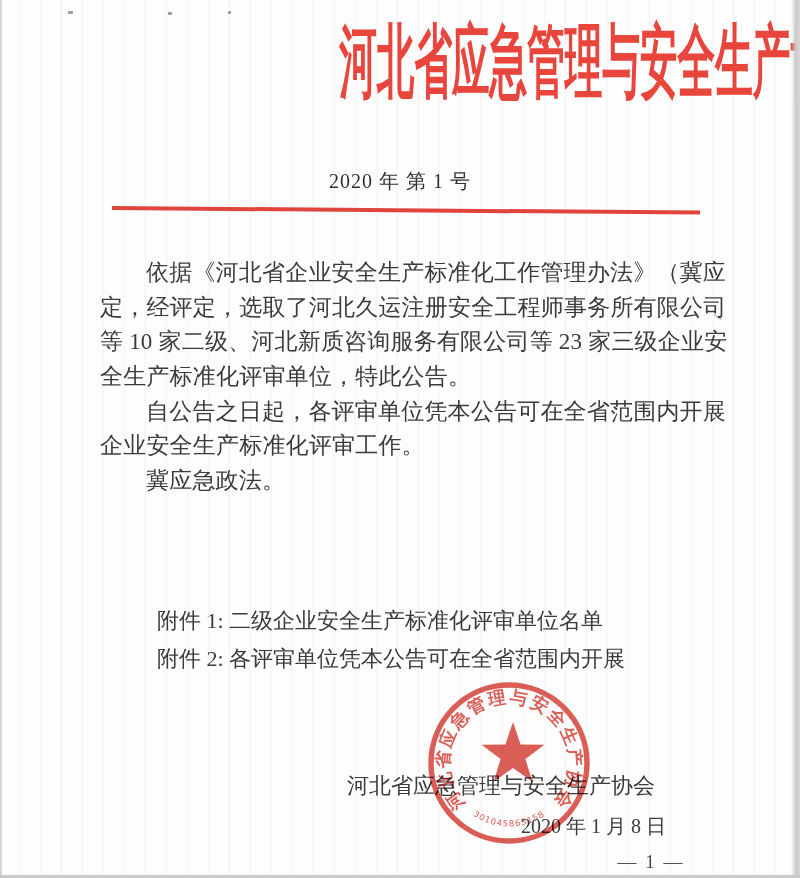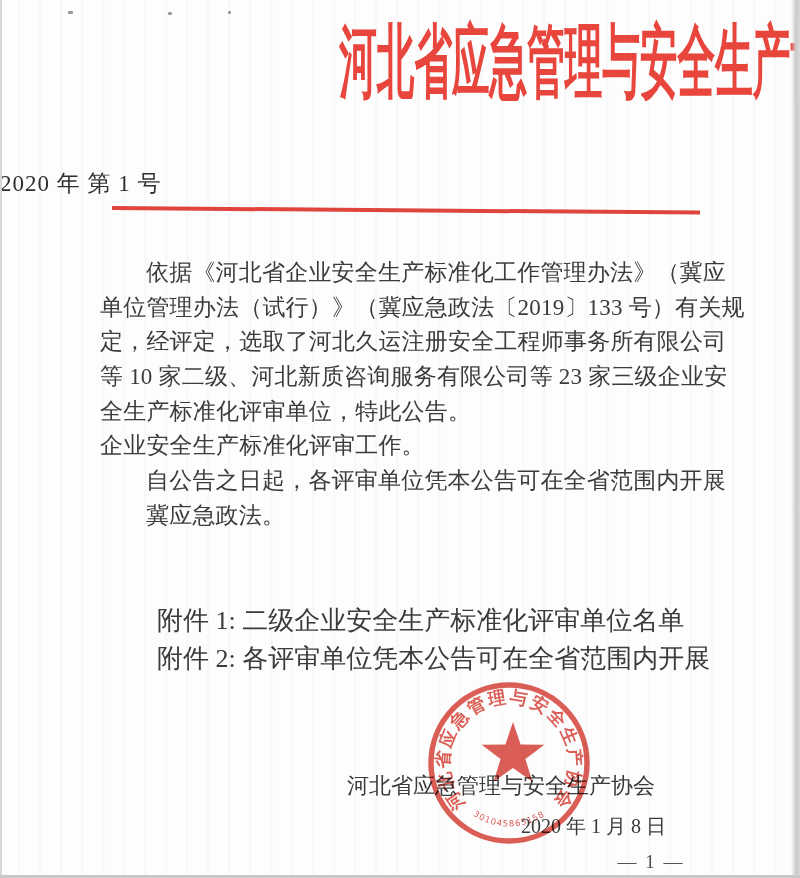--- a/index.html
+++ b/index.html
@@ -22,32 +22,32 @@
   .title{
     position:absolute;left:0;right:0;top:14px;height:96px;
     text-align:center;line-height:96px;white-space:nowrap;
   }
   .title span{
     display:inline-block;font-size:80px;font-weight:bold;color:#e8453c;
     transform:scaleX(0.47);transform-origin:50% 50%;letter-spacing:0px;
   }
   .docno{
     position:absolute;left:0;right:0;top:168px;height:30px;
-    text-align:left;font-size:23px;color:#2f2f2f;letter-spacing:1px;
+    text-align:center;font-size:20px;color:#2f2f2f;letter-spacing:1px;
   }
   .rule{
     position:absolute;left:112px;top:206px;width:588px;height:4px;
     background:#df443d;transform:rotate(0.45deg);transform-origin:0 50%;
   }
   .body-block{position:absolute;left:100px;top:256px;width:612px;}
   .bline{height:34.7px;line-height:34.7px;font-size:23px;white-space:nowrap;
     color:#3b3b3b;letter-spacing:0.2px;}
   .indent{padding-left:46px;}
   .attach-block{position:absolute;left:157px;top:602px;width:560px;}
-  .aline{height:37.5px;line-height:37.5px;font-size:26px;white-space:nowrap;color:#3b3b3b;}
+  .aline{height:37.5px;line-height:37.5px;font-size:22px;white-space:nowrap;color:#3b3b3b;}
 
   .signature{
     position:absolute;left:347px;top:772px;width:308px;height:28px;
     font-size:22px;line-height:28px;text-align:center;white-space:nowrap;color:#3a3a3a;
   }
   .sign-date{
     position:absolute;left:366px;top:812px;width:300px;height:28px;
     font-size:20px;line-height:28px;text-align:right;white-space:nowrap;color:#3a3a3a;
   }
   .page-number{
@@ -74,26 +74,25 @@
   <div class="title">
     <span>河北省应急管理与安全生产协会公告</span>
   </div>
 
   <div class="docno">2020 年 第 1 号</div>
 
   <div class="rule"></div>
 
   <div class="body-block">
     <div class="bline indent">依据《河北省企业安全生产标准化工作管理办法》（冀应</div>
-    <div class="bline">单位管理办法（试行）》（冀应急政法〔2019〕133 号）有关规</div>
     <div class="bline">定，经评定，选取了河北久运注册安全工程师事务所有限公司</div>
     <div class="bline">等 10 家二级、河北新质咨询服务有限公司等 23 家三级企业安</div>
     <div class="bline">全生产标准化评审单位，特此公告。</div>
+    <div class="bline indent">自公告之日起，各评审单位凭本公告可在全省范围内开展</div>
     <div class="bline">企业安全生产标准化评审工作。</div>
-    <div class="bline indent">自公告之日起，各评审单位凭本公告可在全省范围内开展</div>
     <div class="bline indent">冀应急政法。</div>
   </div>
 
   <div class="attach-block">
     <div class="aline">附件 1: 二级企业安全生产标准化评审单位名单</div>
     <div class="aline">附件 2: 各评审单位凭本公告可在全省范围内开展</div>
   </div>
 
   <div class="signature">河北省应急管理与安全生产协会</div>
   <div class="sign-date">2020 年 1 月 8 日</div>

